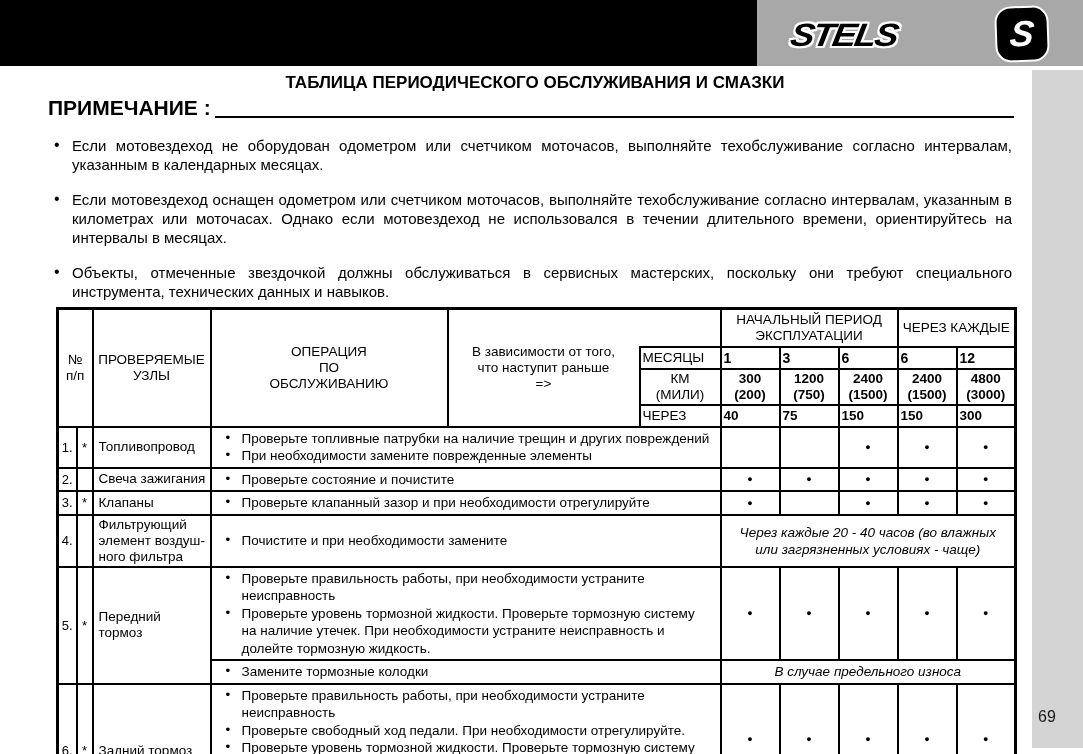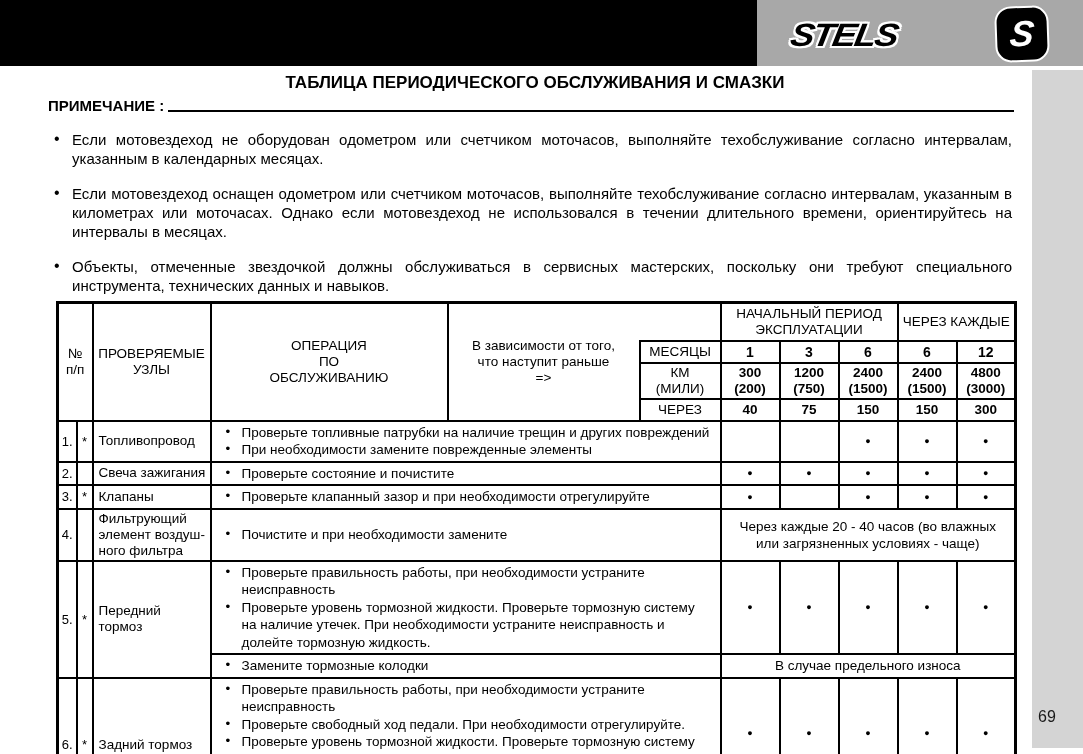--- a/index.html
+++ b/index.html
@@ -23,44 +23,44 @@
     display:flex;align-items:center;justify-content:center;
   }
   .badge span{color:#fff;font-size:36px;font-weight:900;font-style:italic;transform:skewX(-8deg);}
   
   .side-strip{position:absolute;left:1032px;top:70px;width:51px;height:678px;background:#d4d4d4;}
   .page-num{position:absolute;left:1038px;top:708px;font-size:16px;color:#1a1a1a;}
   
   .doc{position:absolute;left:0;top:66px;width:1032px;}
   .doc-title{width:958px;margin:7px 0 0 56px;text-align:center;font-size:17px;font-weight:bold;}
   .note-line{display:flex;align-items:flex-end;margin:3px 18px 2px 48px;}
-  .note-label{font-size:15px;font-weight:bold;white-space:nowrap;}
+  .note-label{font-size:21px;font-weight:bold;white-space:nowrap;}
   .note-rule{flex:1;border-bottom:2px solid #000;margin:0 0 2px 4px;height:14px;}
   .notes{margin:2px 20px 0 50px;}
   .note-item{position:relative;padding-left:22px;font-size:15px;line-height:19px;text-align:justify;margin-bottom:3px;margin-top:16px;}
   .note-item::before{content:"\2022";position:absolute;left:4px;top:-1px;font-size:16px;}
   
   table.mnt{border-collapse:collapse;margin:6px 0 0 56px;table-layout:fixed;width:958px;
             border:3px solid #000;font-size:13.5px;}
   .mnt td{border:2px solid #000;padding:1px 2px;vertical-align:middle;overflow:hidden;}
   .pre{white-space:pre-line;}
-  .ctr{text-align:center;}
+  .ctr{}
   .hr-a{height:38px;} .hr-b{height:22px;} .hr-c{height:36px;} .hr-d{height:22px;}
   .r-1{height:38px;} .r-2{height:22px;} .r-3{height:22px;} .r-4{height:52px;}
   .r-5a{height:84px;} .r-5b{height:22px;} .r-6a{height:105px;} .r-6b{height:22px;}
   td.c-dep{border-right:none;}
   td.c-subtop{border-left:none;border-bottom:2px solid #000;}
   td.num-cell{text-align:center;font-size:13px;}
   td.star-cell{text-align:center;font-size:13px;padding:0;}
   td.node-cell{padding-left:5px;line-height:16px;}
   td.ops-cell{padding:2px 4px;}
   .op{position:relative;padding-left:26px;line-height:17.5px;}
   .op::before{content:"\2022";position:absolute;left:10px;top:-1px;}
   td.mark-cell{text-align:center;font-size:9px;padding:0;}
-  td.span-note{text-align:center;line-height:17px;}
+  td.span-note{text-align:center;line-height:17px;font-style:italic;}
   .b{font-weight:bold;}
   .hdr-mid{text-align:center;line-height:16px;}
   .num-val{font-size:14px;}
 </style>
 </head>
 <body>
 
 <div class="banner">
   <div class="banner-black"></div>
   <div class="banner-gray">

